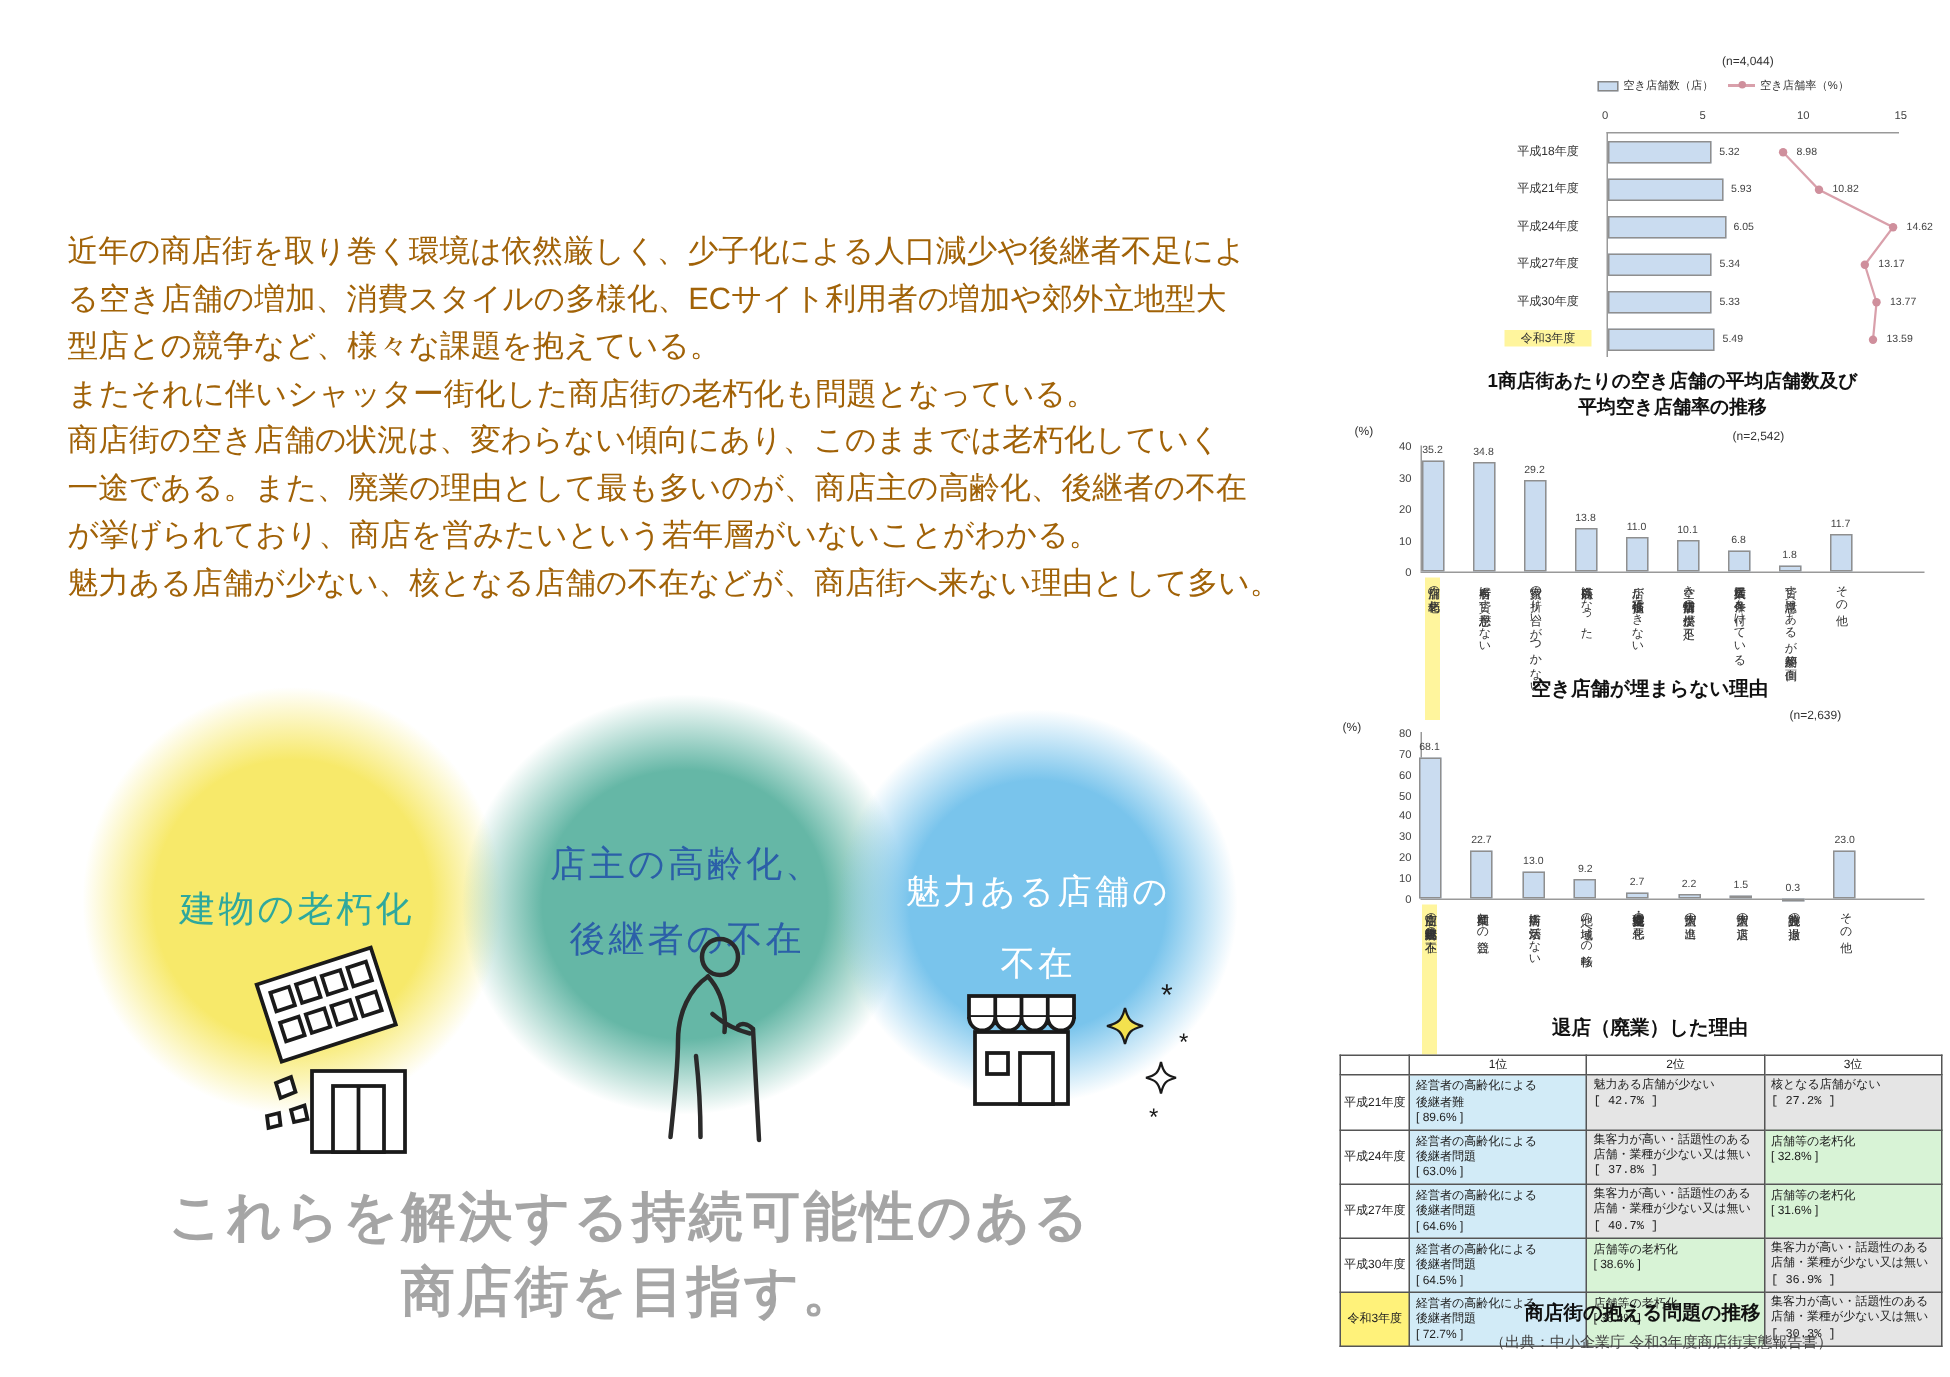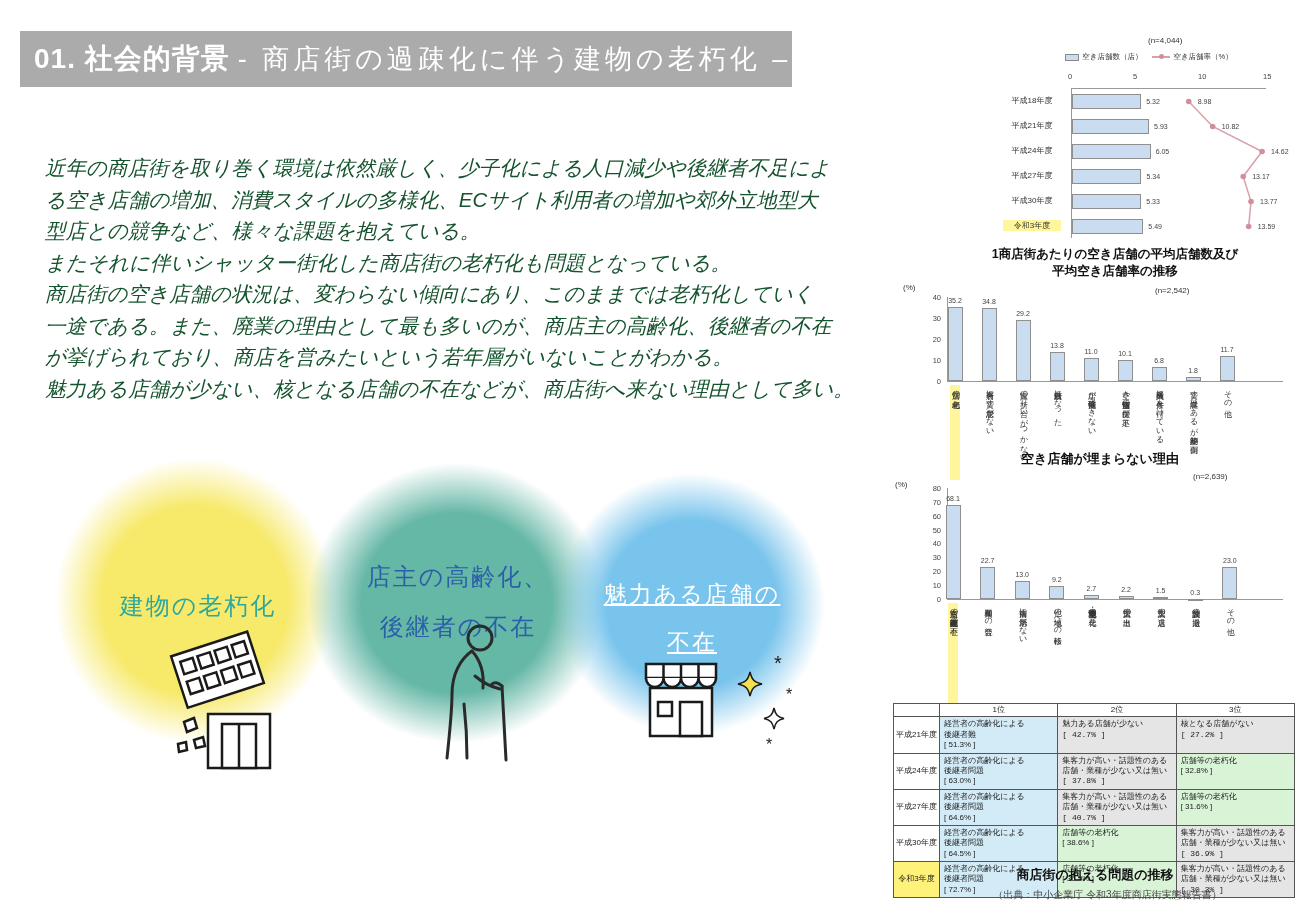--- a/index.html
+++ b/index.html
@@ -8,34 +8,34 @@
   [data-name]{box-sizing:border-box;}
 
   
   .banner{position:absolute;left:20px;top:31px;width:772px;height:56px;background:#ababab;
           color:#fff;display:flex;align-items:center;padding-left:14px;}
   .banner .t-bold{font-size:28px;font-weight:700;letter-spacing:1px;}
   .banner .t-light{font-size:27px;font-weight:400;letter-spacing:4px;margin-left:8px;}
 
   
   .intro{position:absolute;left:45px;top:152px;width:860px;font-size:20.5px;line-height:31.5px;
-         color:#14532d;white-space:pre;letter-spacing:0px;font-style:italic;}
+         color:#a16207;white-space:pre;letter-spacing:0px;}
 
   
   .circle{position:absolute;border-radius:50%;}
   .circle1{left:55px;top:458px;width:280px;height:285px;
            background:radial-gradient(closest-side,#f7e96a 66%,rgba(247,233,106,0));}
   .circle2{left:308px;top:463px;width:297px;height:280px;
            background:radial-gradient(closest-side,#65b7a6 64%,rgba(101,183,166,0));}
   .circle3{left:558px;top:473px;width:267px;height:262px;
            background:radial-gradient(closest-side,#79c4ec 64%,rgba(121,196,236,0));}
   .issue-label{position:absolute;text-align:center;white-space:pre-line;letter-spacing:2px;}
   .issue1-label{left:92px;top:590px;width:212px;font-size:24px;color:#2ea89d;}
   .issue2-label{left:328px;top:552px;width:260px;font-size:24px;color:#2b5fa8;line-height:50px;}
-  .issue3-label{left:582px;top:570px;width:220px;font-size:23px;color:#ffffff;line-height:48px;text-decoration:underline;}
+  .issue3-label{left:582px;top:570px;width:220px;font-size:23px;color:#ffffff;line-height:48px;}
   .issue-icon{position:absolute;}
 
   
   .goal{position:absolute;left:90px;top:786px;width:660px;text-align:center;font-size:36px;
         font-weight:700;color:#a5a5a5;line-height:1.4;letter-spacing:2px;white-space:pre-line;}
 
   
   .chart{position:absolute;font-size:8px;color:#333;}
   .cap{position:absolute;text-align:center;font-weight:700;color:#111;white-space:pre-line;}
 
@@ -89,24 +89,20 @@
   .cell-green{background:#d8f3d6;}
   .celltext{white-space:pre-line;}
   .cap-table{left:935px;top:866px;width:320px;font-size:13px;}
   .source{position:absolute;left:920px;top:888px;width:375px;text-align:center;font-size:10px;color:#444;}
 </style>
 </head>
 <body>
 
 <div class="page" data-name="slide-page">
 
-  <div class="banner" data-name="page-title">
-    <span class="t-bold" data-name="page-title-section">01. 社会的背景</span>
-    <span class="t-light" data-name="page-title-subtitle">- 商店街の過疎化に伴う建物の老朽化 –</span>
-  </div>
 
   <div class="intro" data-name="intro-paragraph">近年の商店街を取り巻く環境は依然厳しく、少子化による人口減少や後継者不足によ
 る空き店舗の増加、消費スタイルの多様化、ECサイト利用者の増加や郊外立地型大
 型店との競争など、様々な課題を抱えている。
 またそれに伴いシャッター街化した商店街の老朽化も問題となっている。
 商店街の空き店舗の状況は、変わらない傾向にあり、このままでは老朽化していく
 一途である。また、廃業の理由として最も多いのが、商店主の高齢化、後継者の不在
 が挙げられており、商店を営みたいという若年層がいないことがわかる。
 魅力ある店舗が少ない、核となる店舗の不在などが、商店街へ来ない理由として多い。</div>
 
@@ -167,20 +163,22 @@
     </g>
     <g data-name="sparkle-icon">
       <path d="M122 24 C124 32 126 34 134 36 C126 38 124 40 122 48 C120 40 118 38 110 36 C118 34 120 32 122 24 Z" fill="#f3e14e" stroke="#1a1a1a" stroke-width="1.5"></path>
       <path d="M146 60 C147.5 67 149.5 69 156 70.5 C149.5 72 147.5 74 146 81 C144.5 74 142.5 72 136 70.5 C142.5 69 144.5 67 146 60 Z" fill="#ffffff" stroke="#1a1a1a" stroke-width="1.5"></path>
       <text x="146" y="22" font-size="20" fill="#1a1a1a">*</text>
       <text x="158" y="52" font-size="16" fill="#1a1a1a">*</text>
       <text x="138" y="102" font-size="16" fill="#1a1a1a">*</text>
     </g>
   </svg>
 
+  <div class="goal" data-name="goal-statement">これらを解決する持続可能性のある
+商店街を目指す。</div>
 
   <div class="chart chart1" data-name="vacancy-trend-chart">
     <div class="c1-n" data-name="sample-size-label">(n=4,044)</div>
     <div class="c1-legend" data-name="chart-legend">
       <span class="swatch-bar" data-name="bar-legend-swatch"></span><span data-name="legend-label-bars">空き店舗数（店）</span><span class="swatch-line" data-name="line-legend-swatch"></span><span data-name="legend-label-line">空き店舗率（%）</span>
     </div>
     <div class="c1-ticks" data-name="x-axis-ticks">
         <div class="c1-tick" data-name="x-tick-label" style="left: 65px;">0</div>
         <div class="c1-tick" data-name="x-tick-label" style="left: 130px;">5</div>
         <div class="c1-tick" data-name="x-tick-label" style="left: 195px;">10</div>
@@ -302,37 +300,38 @@
       <div class="vbar" data-name="reason-bar" style="left: 260.1px; width: 15px; top: 126.879px; height: 2.0805px;"></div>
       <div class="vval" data-name="bar-value-label" style="left: 252.6px; top: 116.879px;">1.5</div>
       <div class="vlabel" data-name="category-label" style="top: 132.96px; height: 100px; left: 267.6px; transform: translateX(-50%);">大型店の退店</div>
       <div class="vbar" data-name="reason-bar" style="left: 294.7px; width: 15px; top: 128.544px; height: 0.4161px;"></div>
       <div class="vval" data-name="bar-value-label" style="left: 287.2px; top: 118.544px;">0.3</div>
       <div class="vlabel" data-name="category-label" style="top: 132.96px; height: 100px; left: 302.2px; transform: translateX(-50%);">公共施設の撤退</div>
       <div class="vbar" data-name="reason-bar" style="left: 329.3px; width: 15px; top: 97.059px; height: 31.901px;"></div>
       <div class="vval" data-name="bar-value-label" style="left: 321.8px; top: 87.059px;">23.0</div>
       <div class="vlabel" data-name="category-label" style="top: 132.96px; height: 100px; left: 336.8px; transform: translateX(-50%);">その他</div>
     </div>
+  <div class="cap cap3" data-name="store-closure-reasons-caption">退店（廃業）した理由</div>
 
   <table class="ptable" data-name="problems-table">
     <thead data-name="problems-table-header">
         <tr>
           <th data-name="table-column-header" class="yearcell"></th>
           <th data-name="table-column-header">1位</th>
           <th data-name="table-column-header">2位</th>
           <th data-name="table-column-header">3位</th>
         </tr>
       </thead>
     <tbody data-name="problems-table-body">
         <tr data-name="table-row">
           <td class="yearcell" data-name="table-year-label">平成21年度</td>
           <td class="cell-blue" data-name="table-problem-cell">
             <div class="celltext" data-name="problem-text">経営者の高齢化による
 後継者難</div>
-            <div data-name="problem-percentage">[ 51.3% ]</div>
+            <div data-name="problem-percentage">[ 89.6% ]</div>
           </td>
           <td class="cell-pink" data-name="table-problem-cell">
             <div class="celltext" data-name="problem-text">魅力ある店舗が少ない</div>
             <div data-name="problem-percentage">[ 42.7% ]</div>
           </td>
           <td class="cell-pink" data-name="table-problem-cell">
             <div class="celltext" data-name="problem-text">核となる店舗がない</div>
             <div data-name="problem-percentage">[ 27.2% ]</div>
           </td>
         </tr>

